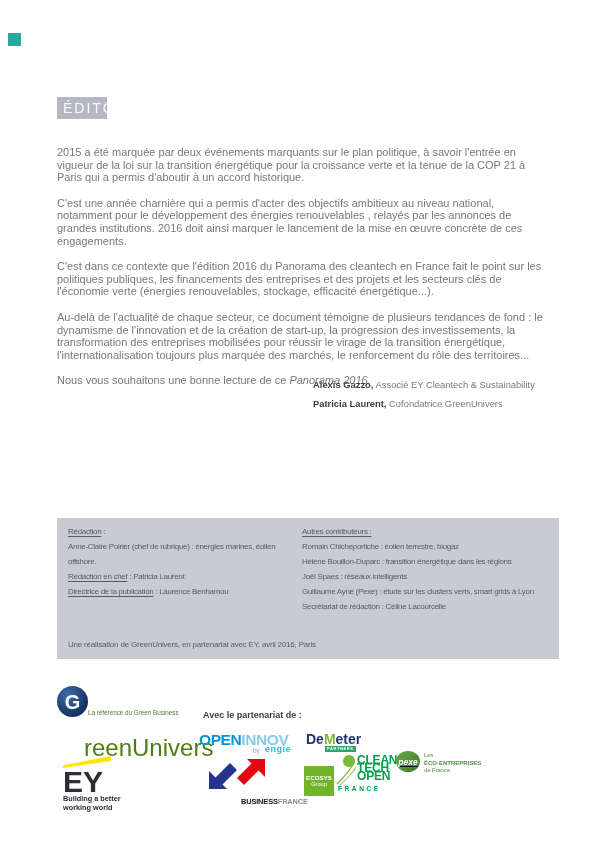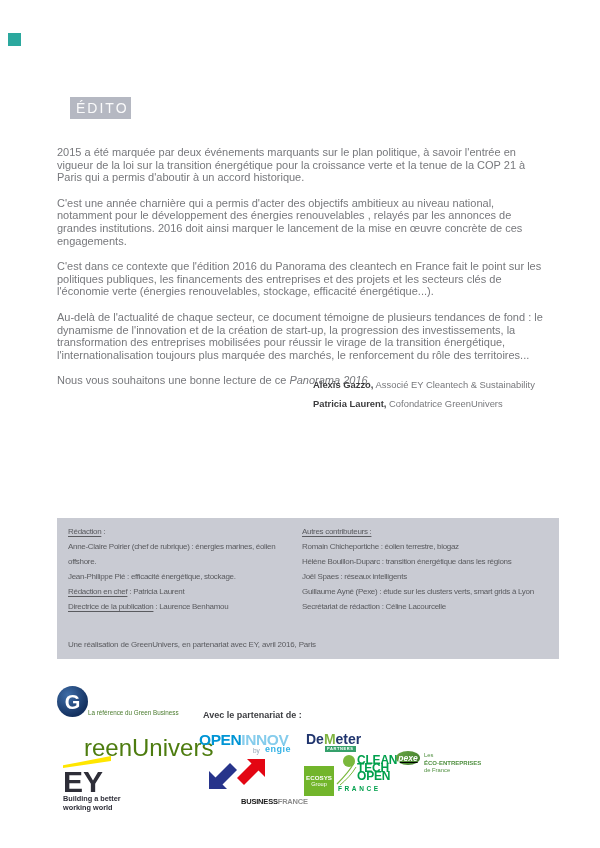--- a/index.html
+++ b/index.html
@@ -1,21 +1,21 @@
 <!DOCTYPE html>
 <html><head>
 <meta charset="utf-8">
 <style>
   html,body{margin:0;padding:0;background:#fff;}
   .page{position:relative;width:600px;height:848px;background:#ffffff;overflow:hidden;
         font-family:"Liberation Sans","DejaVu Sans",sans-serif;}
 
   .corner-marker{position:absolute;left:8px;top:33px;width:13px;height:13px;background:#2BA89E;}
 
-  .edito-box{position:absolute;left:70px;top:97px;width:61px;height:22px;background:#b5b8c2;
+  .edito-box{position:absolute;left:57px;top:97px;width:50px;height:22px;background:#b5b8c2;
              display:flex;align-items:center;}
   .edito-box span{color:rgba(255,255,255,.93);font-size:14px;letter-spacing:2px;padding-left:6px;}
 
   .paragraphs{position:absolute;left:57px;top:146px;width:489px;color:#77787c;
               font-size:11px;line-height:12.6px;}
   .paragraphs p{margin:0 0 13px 0;}
   .closing .it{font-style:italic;}
 
   .credits{position:absolute;left:313px;top:379px;font-size:9.4px;color:#77787c;}
   .credit-row{margin-bottom:8px;}
@@ -73,21 +73,21 @@
   .ecosys .l2{font-size:5.6px;}
 
   
   .cto{position:absolute;left:336px;top:754px;width:48px;height:42px;}
   .cto-graphic{position:absolute;left:0;top:0;}
   .cto-text{position:absolute;left:21px;top:2px;color:#00a04c;font-weight:bold;font-size:12px;line-height:8.2px;letter-spacing:-0.2px;}
   .cto-france{position:absolute;left:2px;top:31px;color:#00a04c;font-weight:bold;font-size:6.5px;letter-spacing:2.6px;white-space:nowrap;}
 
   
   .pexe{position:absolute;left:396px;top:751px;display:flex;}
-  .pexe-ellipse{width:24px;height:14px;border-radius:50%;
+  .pexe-ellipse{width:24px;height:21px;border-radius:50%;
                 background:linear-gradient(135deg,#6aa744,#3f7a2c);
                 display:flex;align-items:center;justify-content:center;text-decoration:underline;}
   .pexe-ellipse span{color:#fff;font-weight:bold;font-style:italic;font-size:8.5px;}
   .pexe-text{margin-left:4px;color:#4f8f3f;line-height:7.6px;padding-top:1px;}
   .pexe-text .p1{font-size:5.8px;}
   .pexe-text .p2{font-size:6px;font-weight:bold;}
   .pexe-text .p3{font-size:5.8px;}
 </style>
 </head>
 <body>
@@ -110,21 +110,20 @@
 
   <div class="credits">
     <div class="credit-row"><b>Alexis Gazzo,</b><span> Associé EY Cleantech &amp; Sustainability</span></div>
     <div class="credit-row"><b>Patricia Laurent,</b><span> Cofondatrice GreenUnivers</span></div>
   </div>
 
   <div class="credits-box">
     <div class="col-left">
       <div class="bline"><span class="ul">Rédaction</span><span> :</span></div>
       <div class="bline"><span class="ul"></span><span>Anne-Claire Poirier (chef de rubrique) : énergies marines, éolien offshore.</span></div>
-      <div class="bline"><span class="ul"></span><span>Jean-Philippe Pié : efficacité énergétique, stockage.</span></div>
       <div class="bline"><span class="ul">Rédaction en chef</span><span> : Patricia Laurent</span></div>
       <div class="bline"><span class="ul">Directrice de la publication</span><span> : Laurence Benhamou</span></div>
     </div>
     <div class="col-right">
       <div class="bline"><span class="ul">Autres contributeurs :</span><span></span></div>
       <div class="bline"><span class="ul"></span><span>Romain Chicheportiche : éolien terrestre, biogaz</span></div>
       <div class="bline"><span class="ul"></span><span>Hélène Bouillon-Duparc : transition énergétique dans les régions</span></div>
       <div class="bline"><span class="ul"></span><span>Joël Spaes : réseaux intelligents</span></div>
       <div class="bline"><span class="ul"></span><span>Guillaume Ayné (Pexe) : étude sur les clusters verts, smart grids à Lyon</span></div>
       <div class="bline"><span class="ul"></span><span>Secrétariat de rédaction : Céline Lacourcelle</span></div>

